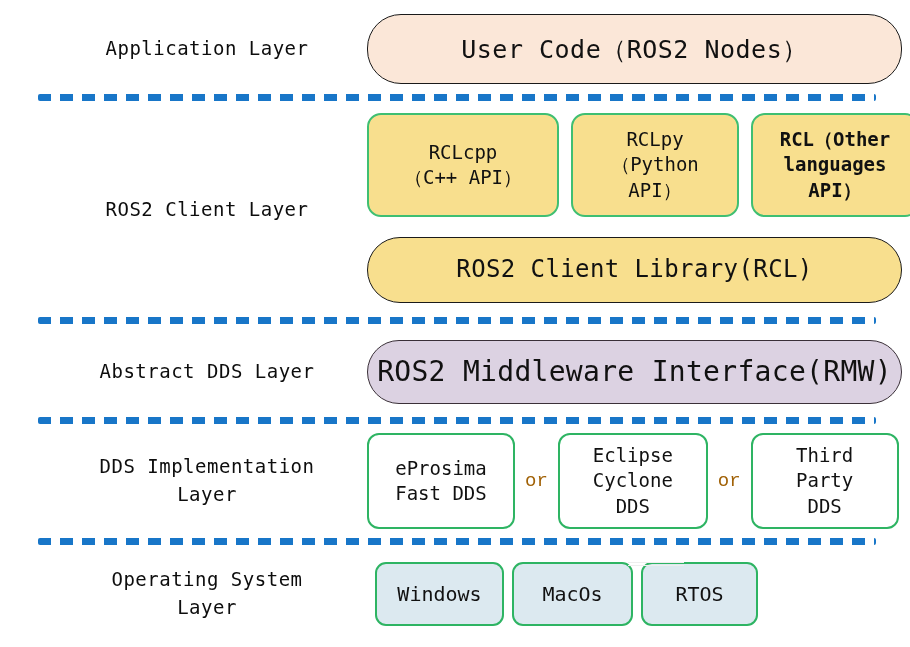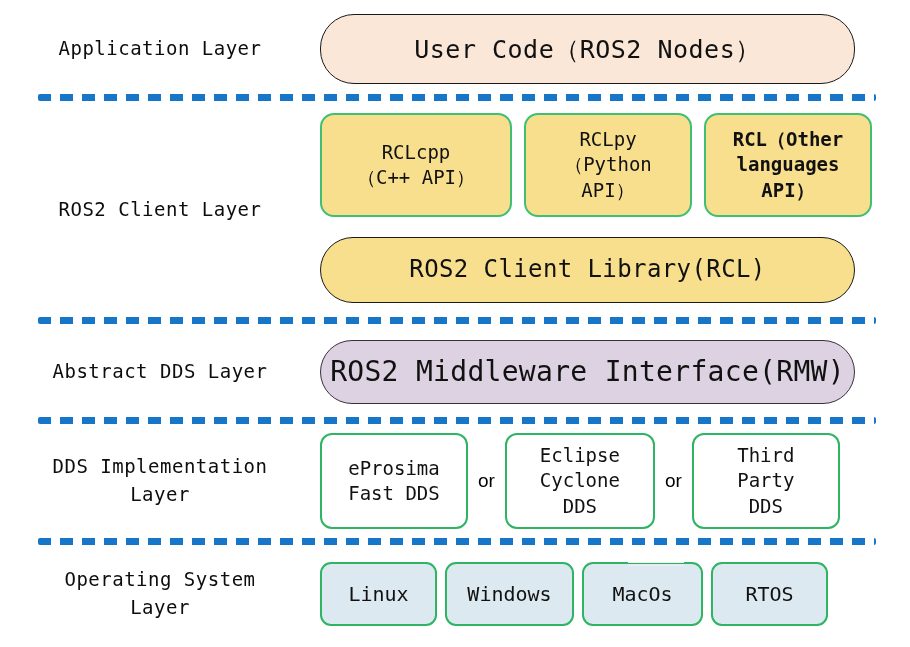--- a/index.html
+++ b/index.html
@@ -31,20 +31,21 @@
   }
   .layer-label {
     width: 320px;
     flex: 0 0 320px;
     text-align: center;
     font-family: "DejaVu Sans Mono", "Liberation Mono", monospace;
     font-size: 19px;
     letter-spacing: 0.5px;
     line-height: 1.45;
     color: #0d0d0d;
+    padding-left: 47px;
   }
   .layer-content {
     flex: 1 1 auto;
     display: flex;
     align-items: center;
     justify-content: flex-start;
     padding-right: 46px;
   }
 
   
@@ -117,24 +118,24 @@
     background: #ffffff;
     border: 2.2px solid #2eb463;
     border-radius: 12px;
     font-size: 19px;
   }
   .box-dds.d1 { width: 148px; }
   .box-dds.d2 { width: 150px; }
   .box-dds.d3 { width: 148px; }
 
   .or-sep {
-    font-family: Liberation Sans, sans-serif;
+    font-family: Liberation Mono, monospace;
     font-size: 19px;
     padding: 0 10px;
-    color: #000000;
+    color: #a16207;
   }
 
   .box-os {
     height: 64px;
     background: #dce9f0;
     border: 2.2px solid #2eb463;
     border-radius: 11px;
     font-size: 20px;
   }
   .box-os.o1 { width: 117px; }
@@ -223,21 +224,20 @@
       <div class="or-sep">or</div>
       <div class="box box-dds d3">Third<br>Party<br>DDS</div>
     </div>
   </div>
 
   <div class="divider" style="top:538px;"></div>
 
   <div class="layer-row" style="top:562px; height:64px;">
     <div class="layer-label">Operating System<br>Layer</div>
     <div class="layer-content">
-      <div class="box box-os o1">Linux</div>
       <div class="gap-xs"></div>
       <div class="box box-os o2">Windows</div>
       <div class="gap-xs"></div>
       <div class="box box-os o3">MacOs</div>
       <div class="gap-xs"></div>
       <div class="box box-os o4">RTOS</div>
     </div>
   </div>
 
   <div class="watermark">

